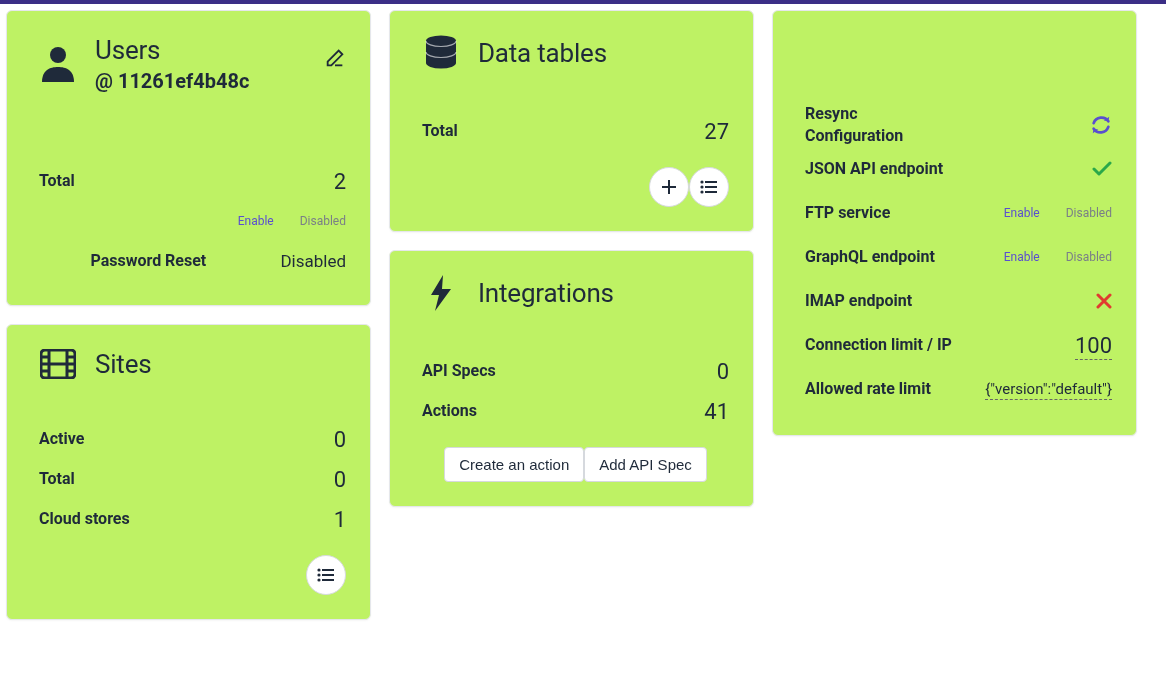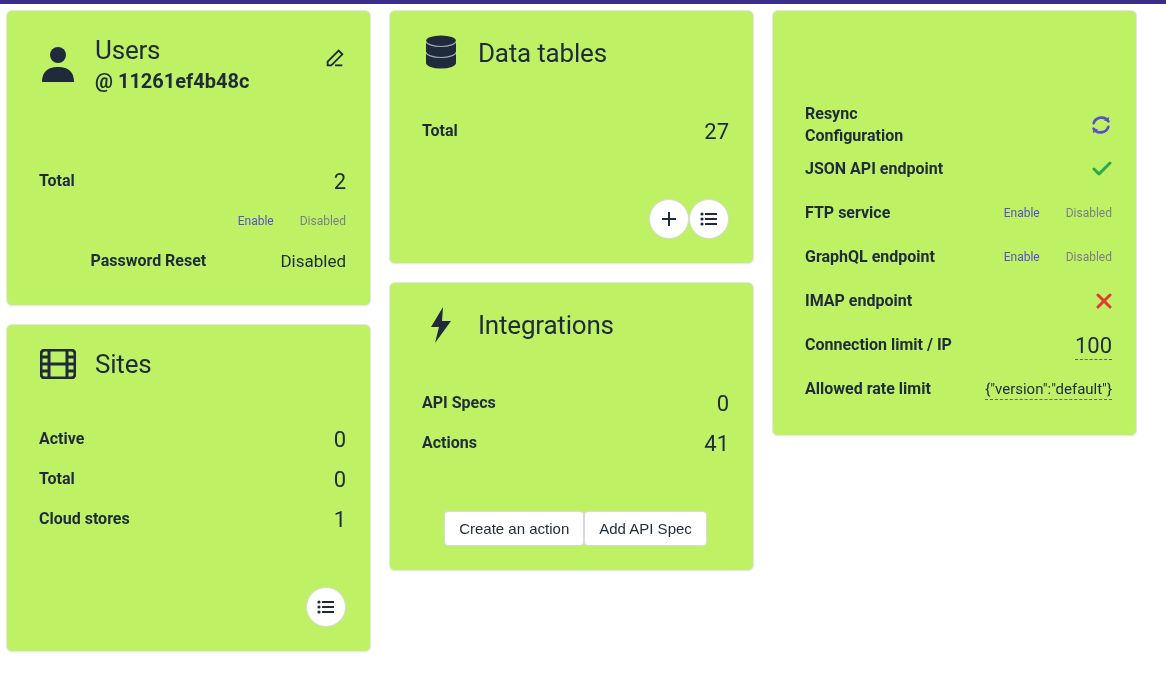--- a/index.html
+++ b/index.html
@@ -102,21 +102,21 @@
   .toggle .disabled {
     font-size: 12px;
     color: #7a7f87;
   }
   .row .disabled-plain {
     margin-left: auto;
     font-size: 17px;
     color: #1f2a3a;
   }
   .card-actions {
-    margin-top: 48px;
+    margin-top: 16px;
     display: flex;
     justify-content: flex-end;
   }
   .card.integrations .card-actions {
     justify-content: center;
   }
   .circle-btn {
     width: 40px;
     height: 40px;
     border-radius: 50%;

